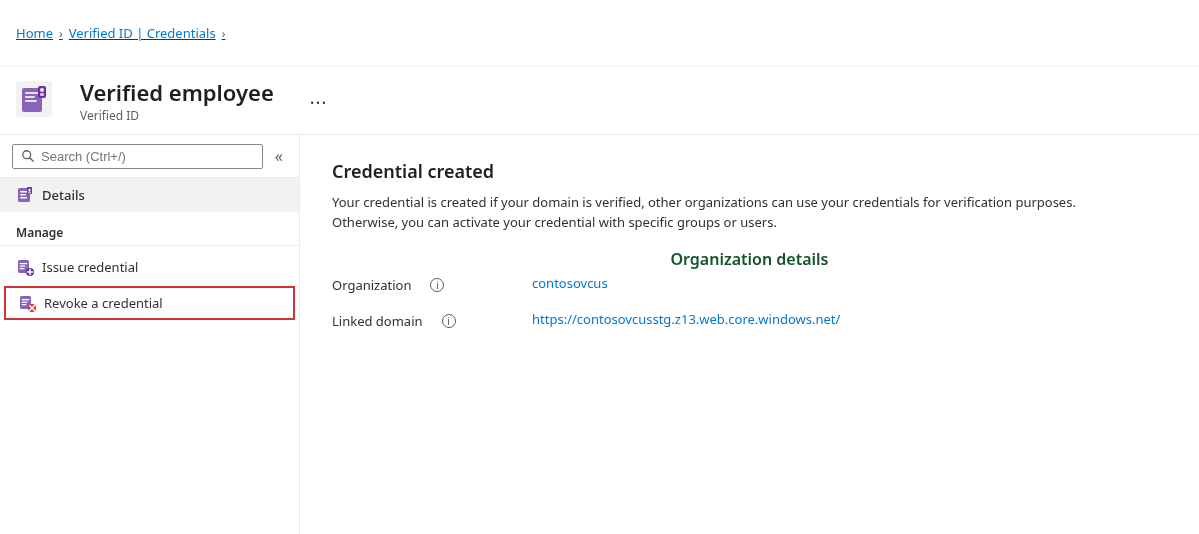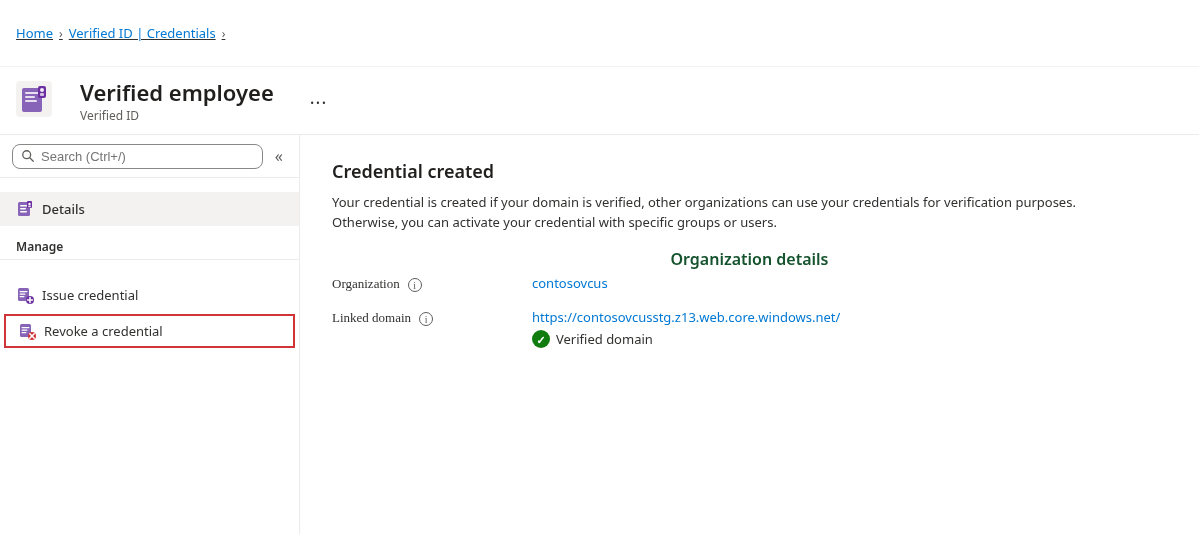--- a/index.html
+++ b/index.html
@@ -85,21 +85,21 @@
       padding: 8px 12px;
       display: flex;
       align-items: center;
       gap: 8px;
       border-bottom: 1px solid #edebe9;
     }
     .search-input-wrapper {
       display: flex;
       align-items: center;
       border: 1px solid #8a8886;
-      border-radius: 8px;
+      border-radius: 2px;
       padding: 4px 8px;
       flex: 1;
       gap: 6px;
       background: #fff;
     }
     .search-icon-svg { color: #605e5c; flex-shrink: 0; }
     .search-input {
       border: none;
       outline: none;
       font-size: 13px;
@@ -117,21 +117,20 @@
 
     
     .nav-item {
       display: flex;
       align-items: center;
       padding: 8px 16px;
       cursor: pointer;
       gap: 8px;
       font-size: 13px;
       color: #323130;
-      margin-top: 14px;
     }
     .nav-item.active {
       background: #f3f2f1;
       font-weight: 500;
     }
 
     
     .section-label {
       padding: 12px 16px 4px 16px;
       font-size: 12px;
@@ -200,27 +199,26 @@
     }
 
     .detail-row {
       display: flex;
       align-items: flex-start;
       margin-bottom: 16px;
       gap: 0;
     }
     .detail-label {
       display: flex;
-      align-items: flex-end;
-      gap: 8px;
+      align-items: center;
+      gap: 19px;
       min-width: 200px;
       font-size: 13px;
       color: #323130;
       padding-top: 2px;
-      font-family: Liberation Serif, serif;
     }
     .info-icon {
       width: 14px;
       height: 14px;
       border-radius: 50%;
       border: 1px solid #605e5c;
       display: inline-flex;
       align-items: center;
       justify-content: center;
       font-size: 10px;
@@ -392,23 +390,19 @@
           </div>
         </div>
 
         <div class="detail-row">
           <div class="detail-label">
             <span>Linked domain</span>
             <span class="info-icon">i</span>
           </div>
           <div class="detail-value">
             <a class="detail-link" href="#">https://contosovcusstg.z13.web.core.windows.net/</a>
-            <div class="verified-badge">
-              <div class="check-circle"></div>
-              <span>Verified domain</span>
-            </div>
           </div>
         </div>
       </div>
 
     </div>
   </div>
 </div>
 
 </body></html>

